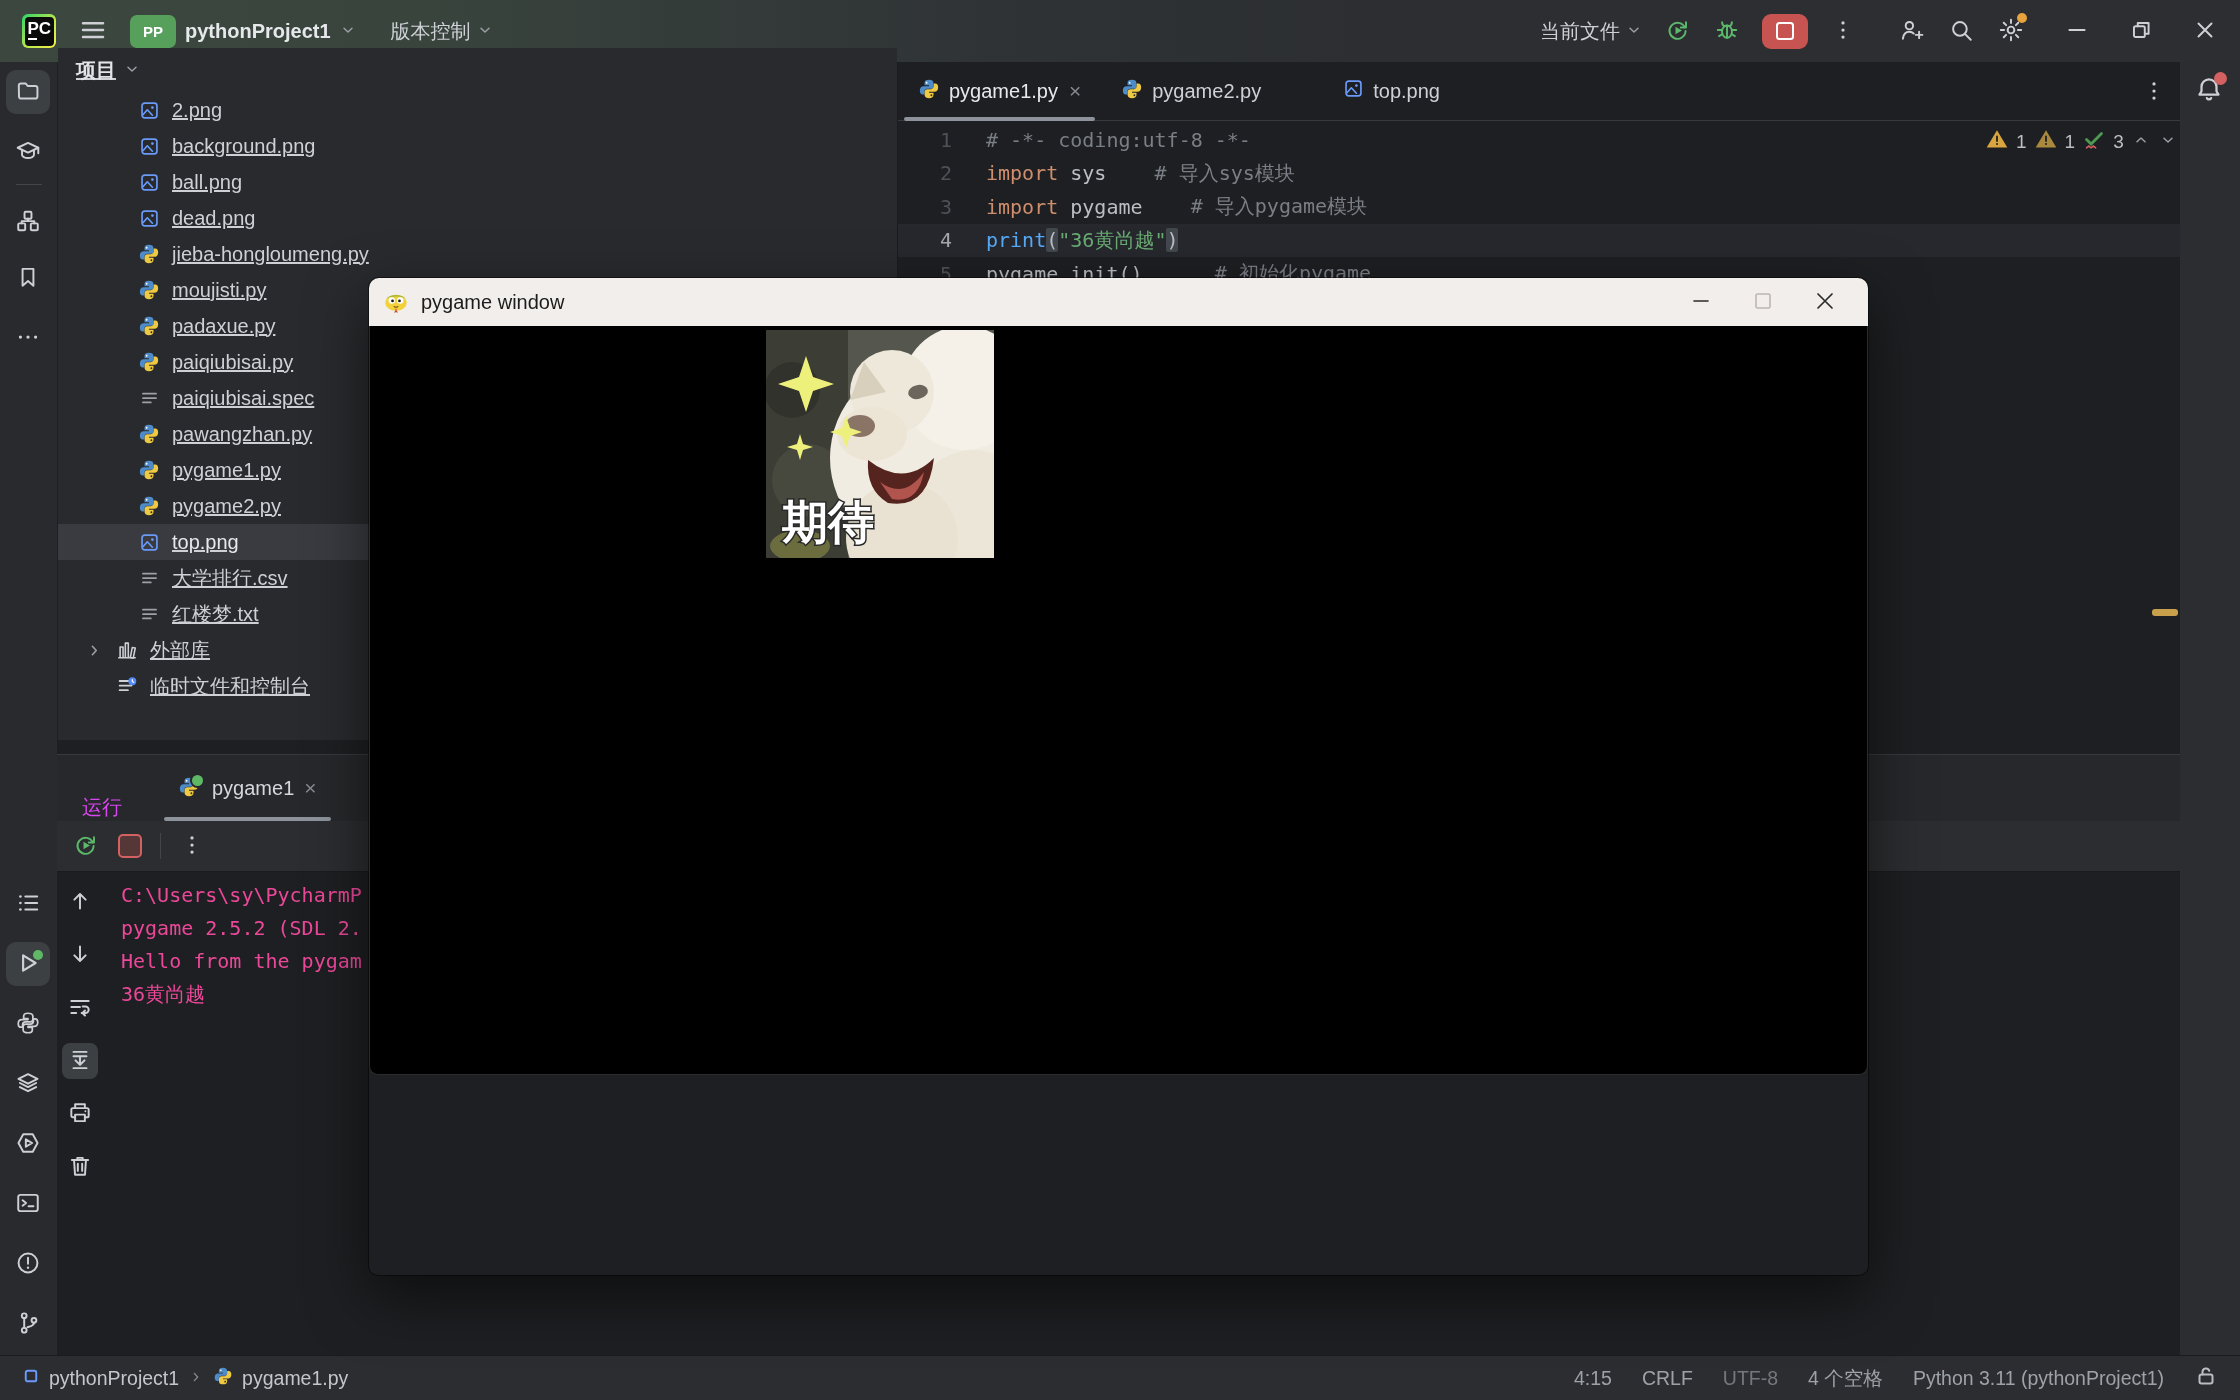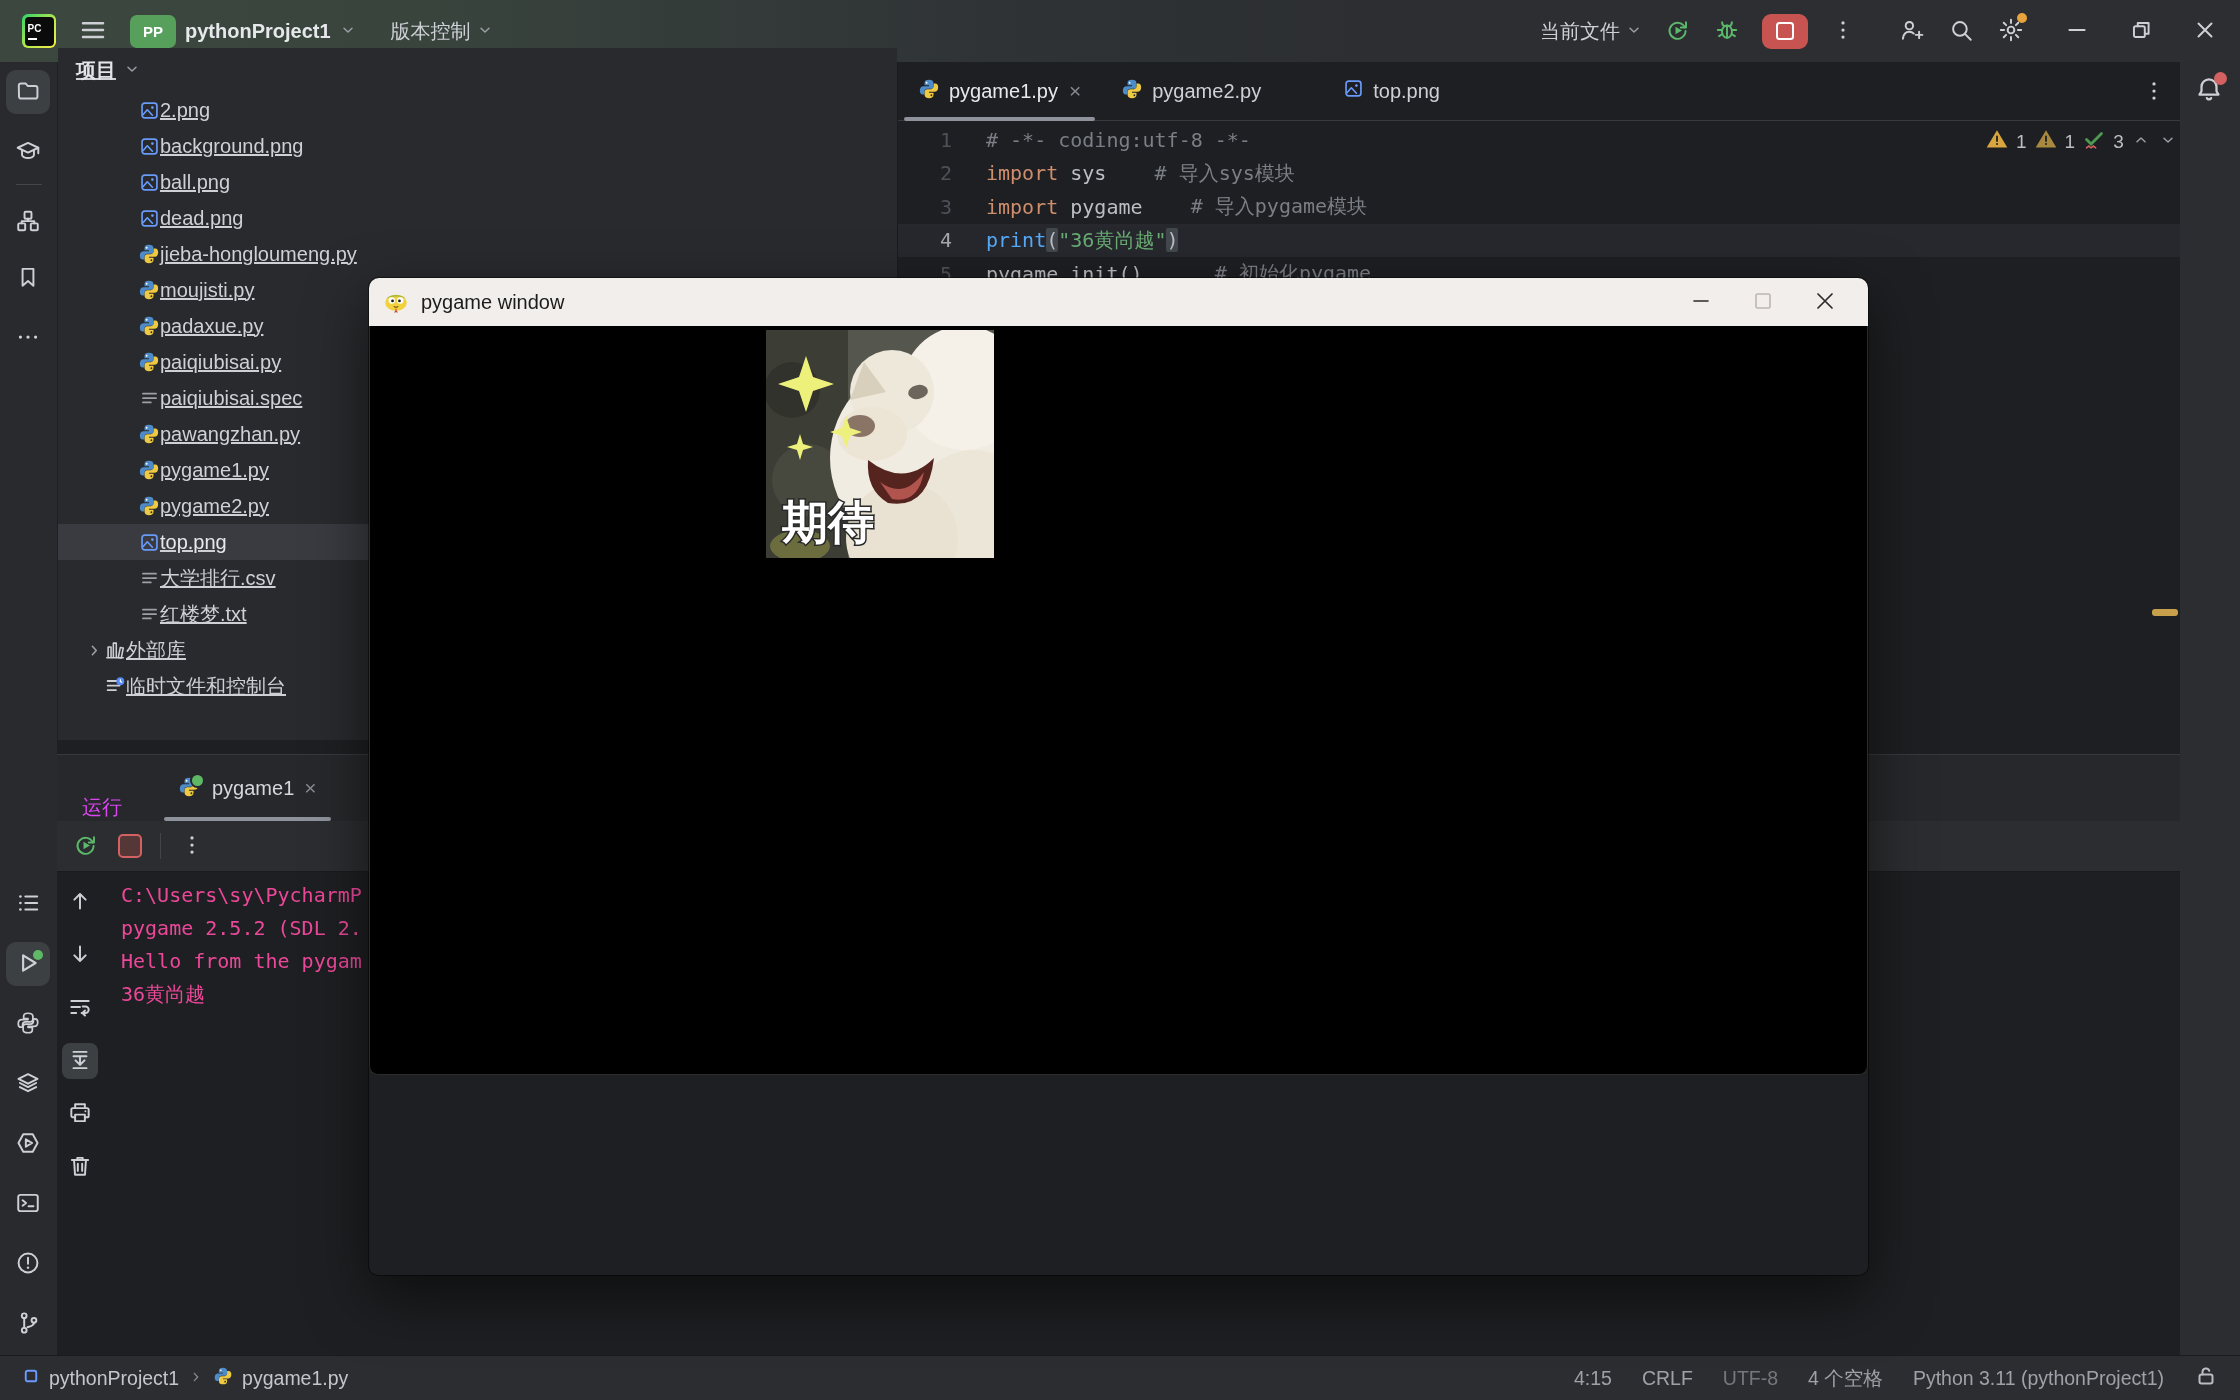--- a/index.html
+++ b/index.html
@@ -7,21 +7,21 @@
     font-family:"Liberation Sans","DejaVu Sans",sans-serif;color:#ced0d6;font-size:20px;}
 
   
   .titlebar{position:absolute;left:0;top:0;width:2240px;height:62px;
     background:linear-gradient(90deg,#3b473f 0px,#39443d 420px,#2f3336 980px,#2c2e31 1400px,#2c2e31 100%);
     display:flex;align-items:center;justify-content:space-between;}
   .tb-left{display:flex;align-items:center;padding-left:22px;gap:20px;}
   .tb-right{display:flex;align-items:center;padding-right:20px;gap:20px;}
   .pc-logo{width:34px;height:34px;border-radius:6px;background:linear-gradient(135deg,#2bd36a,#b9e84c 55%,#f6ef4a);padding:2.5px;box-sizing:border-box;}
   .pc-logo-in{width:100%;height:100%;background:#0b0b0b;border-radius:4px;color:#fff;
-    font-size:10px;font-weight:bold;display:flex;flex-direction:column;justify-content:center;padding-left:3px;box-sizing:border-box;line-height:11px;}
+    font-size:17px;font-weight:bold;display:flex;flex-direction:column;justify-content:center;padding-left:3px;box-sizing:border-box;line-height:11px;}
   .pc-logo-in i{display:block;width:9px;height:2px;background:#fff;margin-top:4px;}
   .tb-btn{background:none;border:none;padding:2px;display:flex;align-items:center;cursor:default;}
   .pp-chip{width:46px;height:33px;border-radius:7px;background:#57a05c;color:#fff;font-weight:bold;
     font-size:15px;display:flex;align-items:center;justify-content:center;}
   .tb-proj{display:flex;align-items:center;gap:9px;}
   .tb-proj .nm{color:#e6e8ec;font-weight:600;}
   .tb-widget{display:flex;align-items:center;gap:6px;color:#ced0d6;margin-left:15px;}
   .tb-stop{width:46px;height:35px;border-radius:9px;background:#c75450;border:none;display:flex;align-items:center;justify-content:center;}
   .stop-glyph{width:14px;height:14px;border:2.3px solid #fff;border-radius:3.5px;}
   .badge-dot{position:absolute;right:-1px;top:-2px;width:10px;height:10px;border-radius:50%;background:#e8a33d;}
@@ -30,21 +30,21 @@
   
   .left-strip{position:absolute;left:0;top:62px;width:57px;height:1293px;background:#282a2d;border-right:1px solid #1e1f22;}
   .strip-btn{position:absolute;left:6px;width:44px;height:44px;border-radius:10px;display:flex;align-items:center;justify-content:center;background:none;border:none;}
   .strip-btn.sel{background:#3d4043;}
   .strip-div{position:absolute;left:16px;width:26px;height:1px;background:#43454a;}
   .run-dot{position:absolute;right:7px;top:8px;width:10px;height:10px;border-radius:50%;background:#5fb865;}
 
   
   .project-panel{position:absolute;left:58px;top:48px;width:839px;height:692px;background:#282a2d;overflow:hidden;text-decoration:underline;}
   .panel-header{height:44px;display:flex;align-items:center;gap:8px;padding-left:18px;color:#e2e4e8;font-weight:600;}
-  .tree-row{height:36px;display:flex;align-items:center;padding-left:80px;white-space:nowrap;color:#ced0d6;}
+  .tree-row{height:36px;display:flex;align-items:center;gap:12px;padding-left:80px;white-space:nowrap;color:#ced0d6;}
   .tree-row.root{padding-left:26px;}
   .tree-row.selected{background:#393b40;color:#e6e8ec;}
   .tree-ico{width:22px;height:22px;display:flex;align-items:center;justify-content:center;flex:none;}
   .tree-chev{width:20px;height:20px;display:flex;align-items:center;justify-content:center;flex:none;}
 
   
   .editor{position:absolute;left:897px;top:62px;width:1283px;height:681px;background:#1e1f22;border-left:1px solid #1a1b1e;}
   .tab-bar{height:58px;display:flex;align-items:stretch;border-bottom:1px solid #37393e;position:relative;}
   .etab{display:flex;align-items:center;gap:9px;padding:0 20px;position:relative;color:#ced0d6;}
   .etab.active{color:#e6e8ec;}

